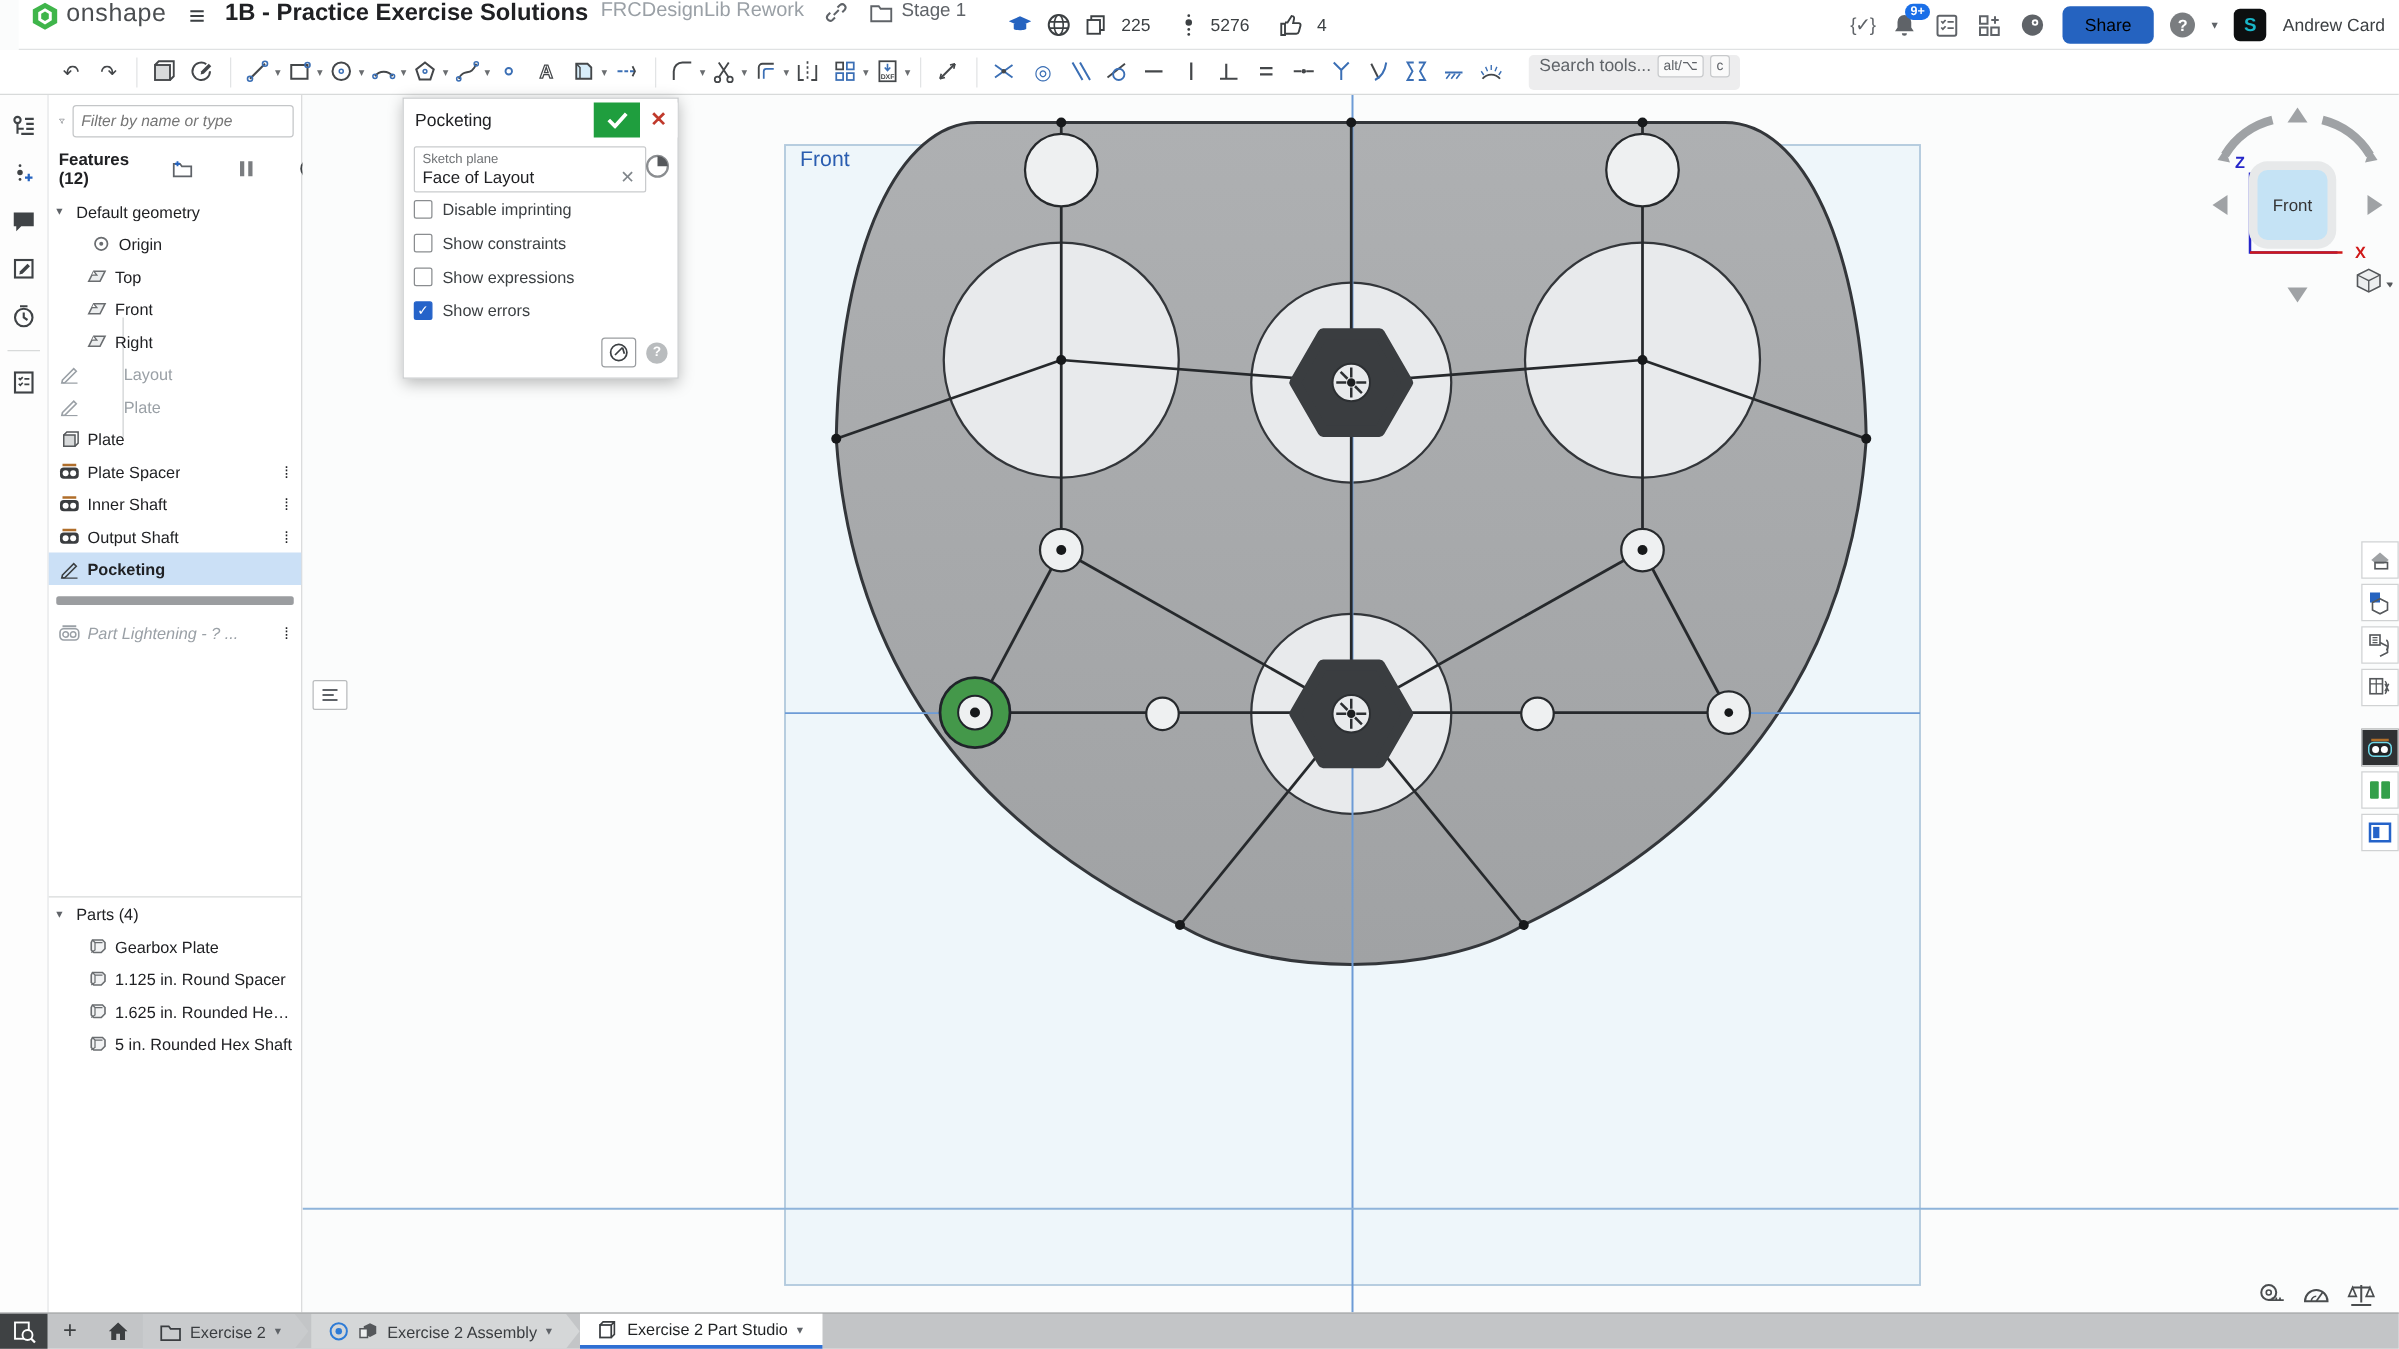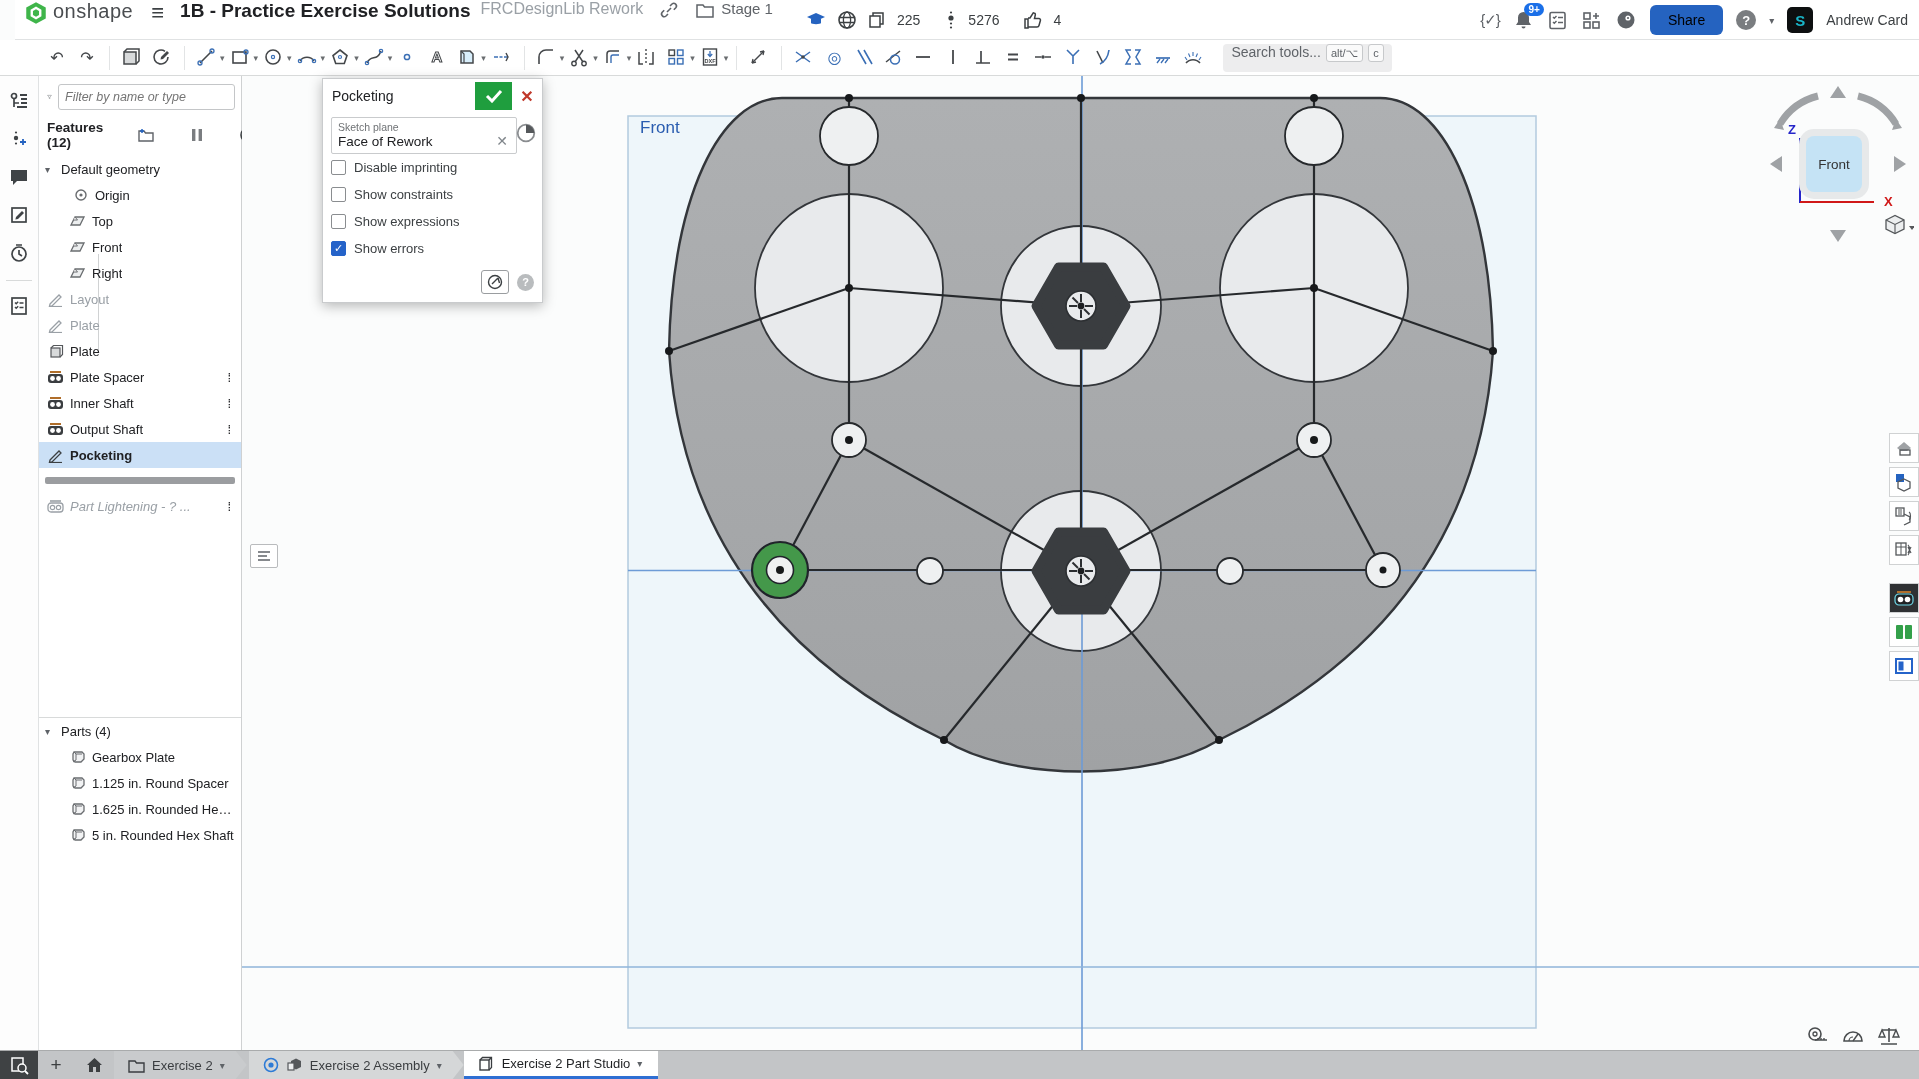--- a/index.html
+++ b/index.html
@@ -63,21 +63,21 @@
   #feat-header { display:flex; align-items:center; padding:4px 8px 6px; color:#202124;gap:24px; }
   #feat-header .hlabel { font-weight:bold; font-size:13.5px; flex:1; }
   #feat-header .hic { width:18px; height:18px; margin-left:10px; color:#5f6368; cursor:pointer; }
   .trow { height:26px; display:flex; align-items:center; padding-right:4px; cursor:pointer; position:relative; }
   .trow .chev { width:16px; margin-left:6px; font-size:10px; color:#5f6368; }
   .trow .fic { width:17px; height:17px; margin:0 6px 0 2px; flex:none; }
   .trow.lvl1 .fic { margin-left:30px; }
   .trow.lvl1o .fic { margin-left:33px; }
   .trow.top .fic { margin-left:8px; }
   .flabel { white-space:nowrap; overflow:hidden; text-overflow:ellipsis; color:#202124; }
-  .trow.gray .flabel { color:#9aa0a6; }
+  .trow.gray .flabel { color:#9aa0a6;margin-left:29px; }
   .trow.unres .flabel { color:#9aa0a6; font-style:italic; }
   .trow.sel { background:#cbe0f6; }
   .trow.sel .flabel { font-weight:bold; }
   .kebab { margin-left:auto; color:#202124; font-size:13px; padding:0 6px; letter-spacing:0; }
   .treeline { position:absolute; left:59px; top:178px; width:1px; height:96px; background:#d0d2d3; }
   #rollback { height:7px; background:#9b9da0; border-radius:2px; margin:9px 6px; cursor:row-resize; }
   #parts-divider { height:1px; background:#d8dada; margin-top:6px; }
   #parts-sec { position:absolute; left:0; top:635px; width:100%; }
 
   
@@ -801,21 +801,21 @@
       <svg width="18" height="14" viewBox="0 0 18 14">
           <path d="M2 7 l5 5 L16 2" fill="none" stroke="#fff" stroke-width="3"></path>
         </svg>
     </button>
     <button id="dlg-cancel">✕</button>
   </div>
   <div id="dlg-body">
     <div id="field-wrap">
       <div class="field-label">Sketch plane</div>
       <div class="field-row">
-        <span class="field-value">Face of Rework</span>
+        <span class="field-value">Face of Layout</span>
         <span class="clear-x">✕</span>
       </div>
     </div>
     <svg id="pie-icon" viewBox="0 0 20 20">
       <circle cx="10" cy="10" r="8.3" fill="none" stroke="#8a8d90" stroke-width="1.8"></circle>
       <path d="M10 10 L10 1.7 A8.3 8.3 0 0 0 1.7 10 Z" fill="#55585b" transform="rotate(90 10 10)"></path>
     </svg>
     <div class="chk-row">
       <span class="chk-box"></span>
       <span>Disable imprinting</span>

